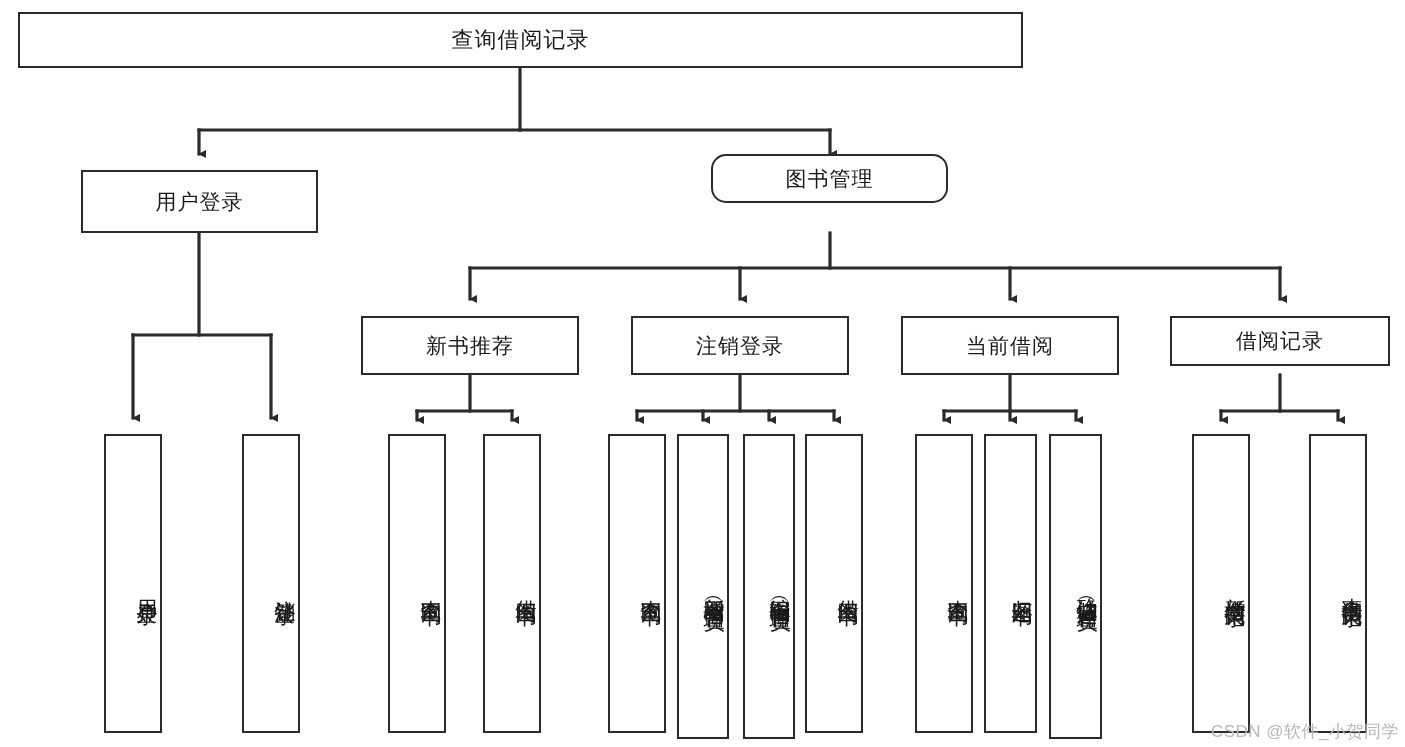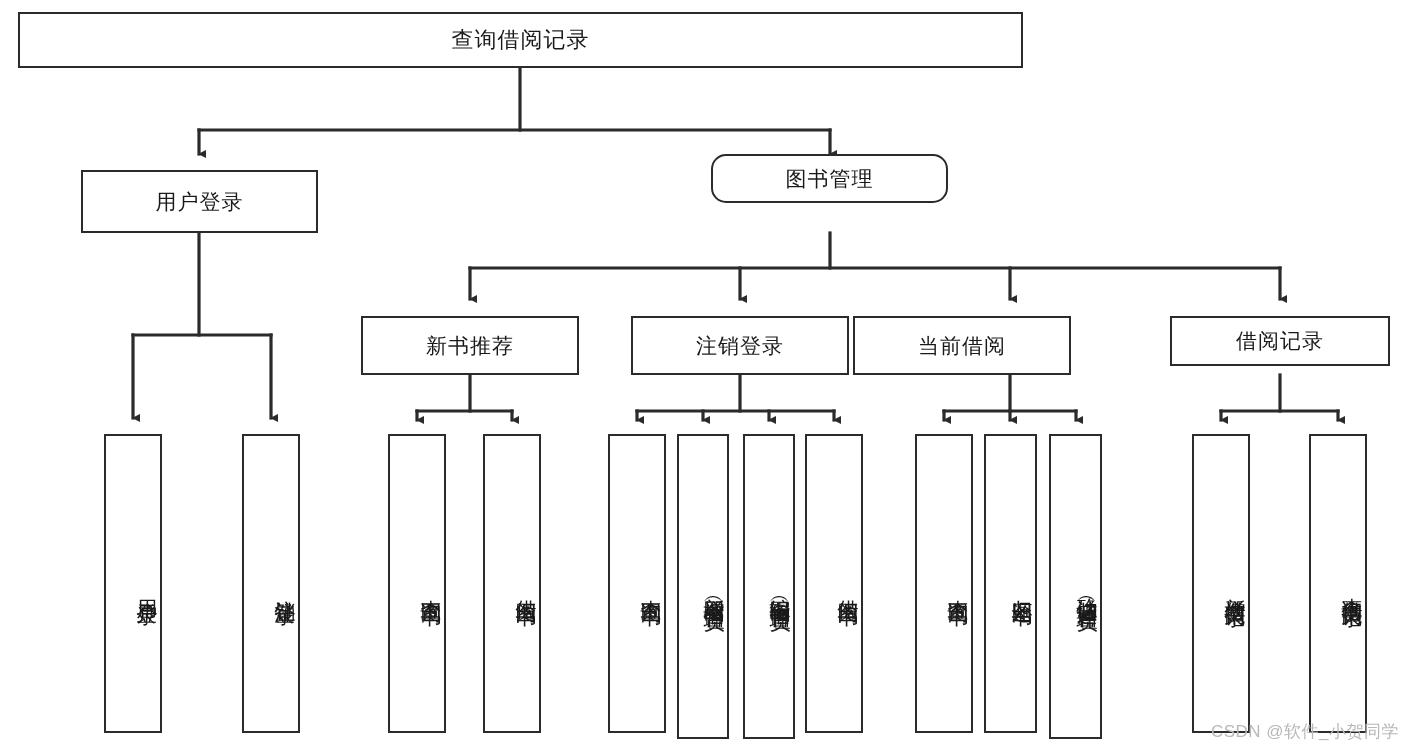--- a/index.html
+++ b/index.html
@@ -135,21 +135,21 @@
   <div class="node horizontal" style="left:711px; top:154px; width:237px; height:49px;border-radius:15px;">
     <span class="label">图书管理</span>
   </div>
 
   <div class="node horizontal" style="left:361px; top:316px; width:218px; height:59px;">
     <span class="label">新书推荐</span>
   </div>
   <div class="node horizontal" style="left:631px; top:316px; width:218px; height:59px;">
     <span class="label">注销登录</span>
   </div>
-  <div class="node horizontal" style="left:853px; top:316px; width:218px; height:59px;">
+  <div class="node horizontal" style="left:901px; top:316px; width:218px; height:59px;">
     <span class="label">当前借阅</span>
   </div>
   <div class="node horizontal" style="left:1170px; top:316px; width:220px; height:50px;">
     <span class="label">借阅记录</span>
   </div>
 
   <div class="node vertical" style="left:104px; top:434px; width:58px; height:299px;">
     <span class="label">用户登录</span>
   </div>
   <div class="node vertical" style="left:242px; top:434px; width:58px; height:299px;">

